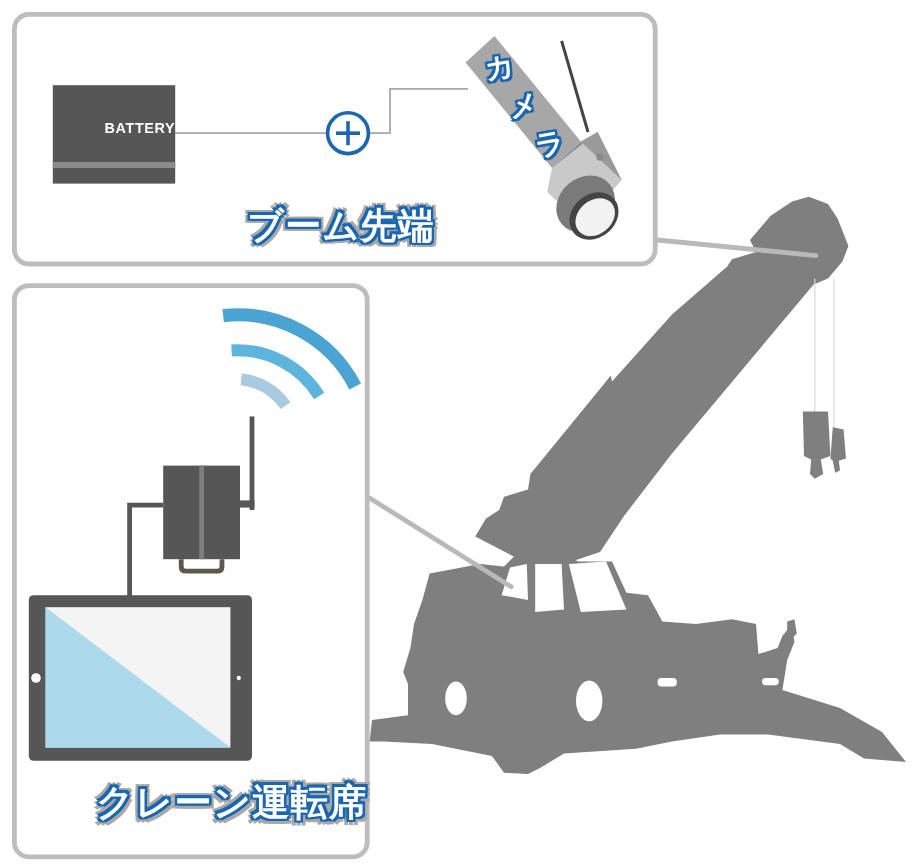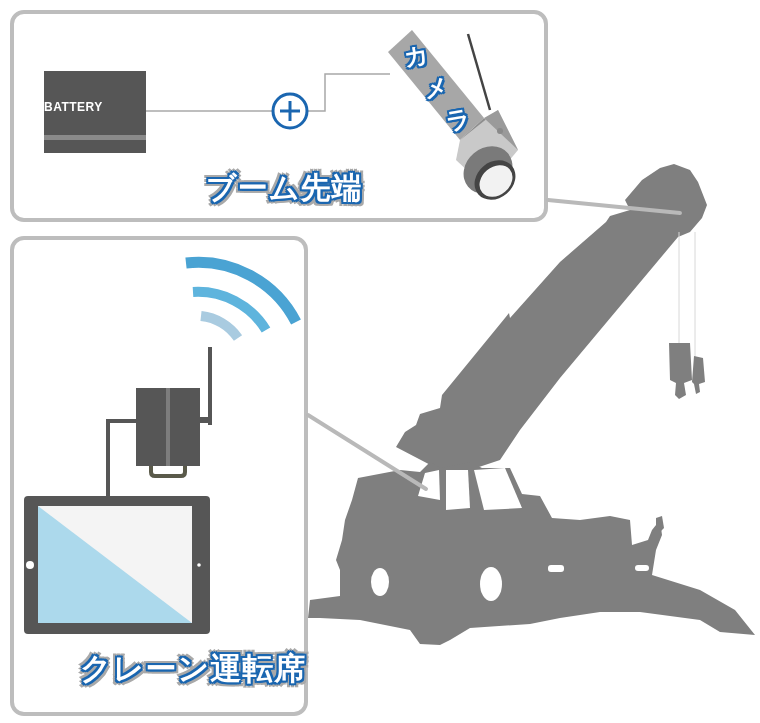--- a/index.html
+++ b/index.html
@@ -2,21 +2,21 @@
 <html><head>
 <meta charset="utf-8">
 <style>
   html, body { margin:0; padding:0; background:#ffffff; }
   body { width:760px; height:723px; position:relative; overflow:hidden; font-family:"DejaVu Sans", sans-serif; }
   .frame { position:absolute; border:4px solid #bdbdbd; border-radius:14px; background:#ffffff; box-sizing:border-box; }
   #boom-frame { left:10px; top:10px; width:538px; height:212px; }
   #cab-frame { left:10px; top:236px; width:298px; height:480px; }
   svg.layer { position:absolute; left:0; top:0; }
   .battery { position:absolute; left:44px; top:71px; width:102px; height:82px; background:#565656; }
-  .battery .lbl { position:absolute; left:0; right:0; top:29px; text-align:left; color:#ffffff; font-family:"Liberation Sans", sans-serif; font-weight:bold; font-size:12px; letter-spacing:0.5px; }
+  .battery .lbl { position:absolute; left:0; right:0; top:29px; text-align:right; color:#ffffff; font-family:"Liberation Sans", sans-serif; font-weight:bold; font-size:12px; letter-spacing:0.5px; }
   .battery .stripe { position:absolute; left:0; right:0; top:64px; height:5px; background:#8a8a8a; }
   .title { position:absolute; font-family:"DejaVu Sans", sans-serif; font-weight:bold; color:#ffffff;
     -webkit-text-stroke:0px; letter-spacing:1px;
     text-shadow:
       2px 0 0 #1a66b0, -2px 0 0 #1a66b0, 0 2px 0 #1a66b0, 0 -2px 0 #1a66b0,
       2px 2px 0 #1a66b0, -2px -2px 0 #1a66b0, 2px -2px 0 #1a66b0, -2px 2px 0 #1a66b0,
       4px 0 0 #a9a9a9, -4px 0 0 #a9a9a9, 0 4px 0 #a9a9a9, 0 -4px 0 #a9a9a9,
       4px 4px 0 #a9a9a9, -4px -4px 0 #a9a9a9, 4px -4px 0 #a9a9a9, -4px 4px 0 #a9a9a9; }
   #boom-title { left:206px; top:168px; font-size:30px; }
   #cab-title { left:32px; top:648px; font-size:31px;margin-left:48px; }

